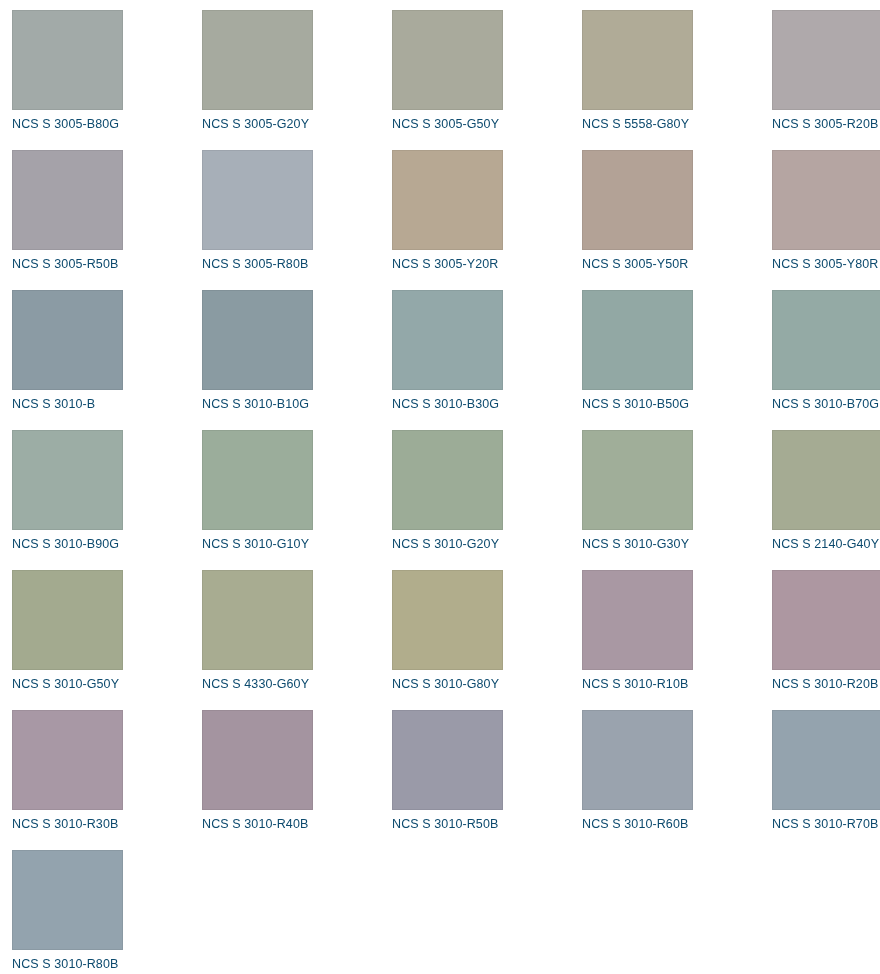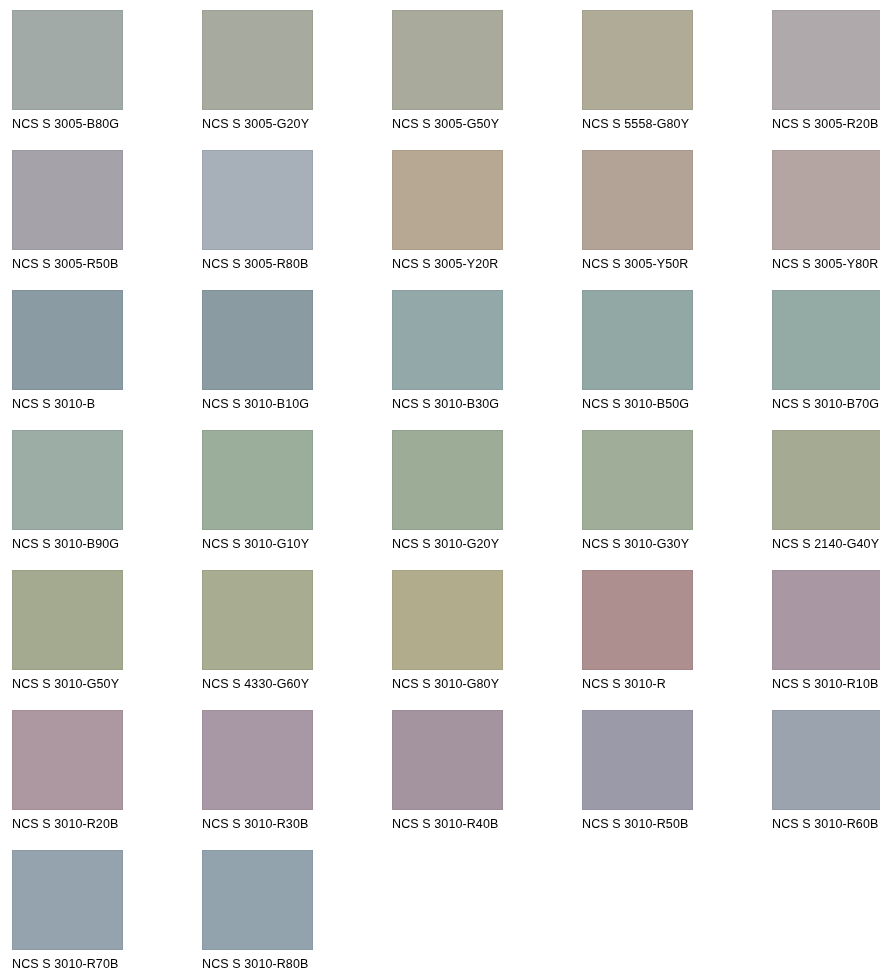--- a/index.html
+++ b/index.html
@@ -34,21 +34,21 @@
 
   .swatch-chip {
     width: 111px;
     height: 100px;
     border: 1px solid rgba(0, 0, 0, 0.06);
     display: block;
   }
 
   .swatch-label {
     font-size: 12.5px;
-    color: #000000;
+    color: #0c4a6e;
     line-height: 14px;
     margin-top: 7px;
     letter-spacing: 0.1px;
     white-space: nowrap;
     font-family: "Liberation Sans", sans-serif;
   }
 </style>
 </head>
 <body>
 
@@ -139,24 +139,20 @@
     </div>
     <div class="swatch-cell">
       <div class="swatch-chip" style="background-color: rgb(168, 172, 145);"></div>
       <div class="swatch-label">NCS S 4330-G60Y</div>
     </div>
     <div class="swatch-cell">
       <div class="swatch-chip" style="background-color: rgb(177, 173, 140);"></div>
       <div class="swatch-label">NCS S 3010-G80Y</div>
     </div>
     <div class="swatch-cell">
-      <div class="swatch-chip" style="background-color: rgb(173, 143, 144);"></div>
-      <div class="swatch-label">NCS S 3010-R</div>
-    </div>
-    <div class="swatch-cell">
       <div class="swatch-chip" style="background-color: rgb(169, 152, 163);"></div>
       <div class="swatch-label">NCS S 3010-R10B</div>
     </div>
     <div class="swatch-cell">
       <div class="swatch-chip" style="background-color: rgb(173, 151, 161);"></div>
       <div class="swatch-label">NCS S 3010-R20B</div>
     </div>
     <div class="swatch-cell">
       <div class="swatch-chip" style="background-color: rgb(168, 152, 165);"></div>
       <div class="swatch-label">NCS S 3010-R30B</div>

